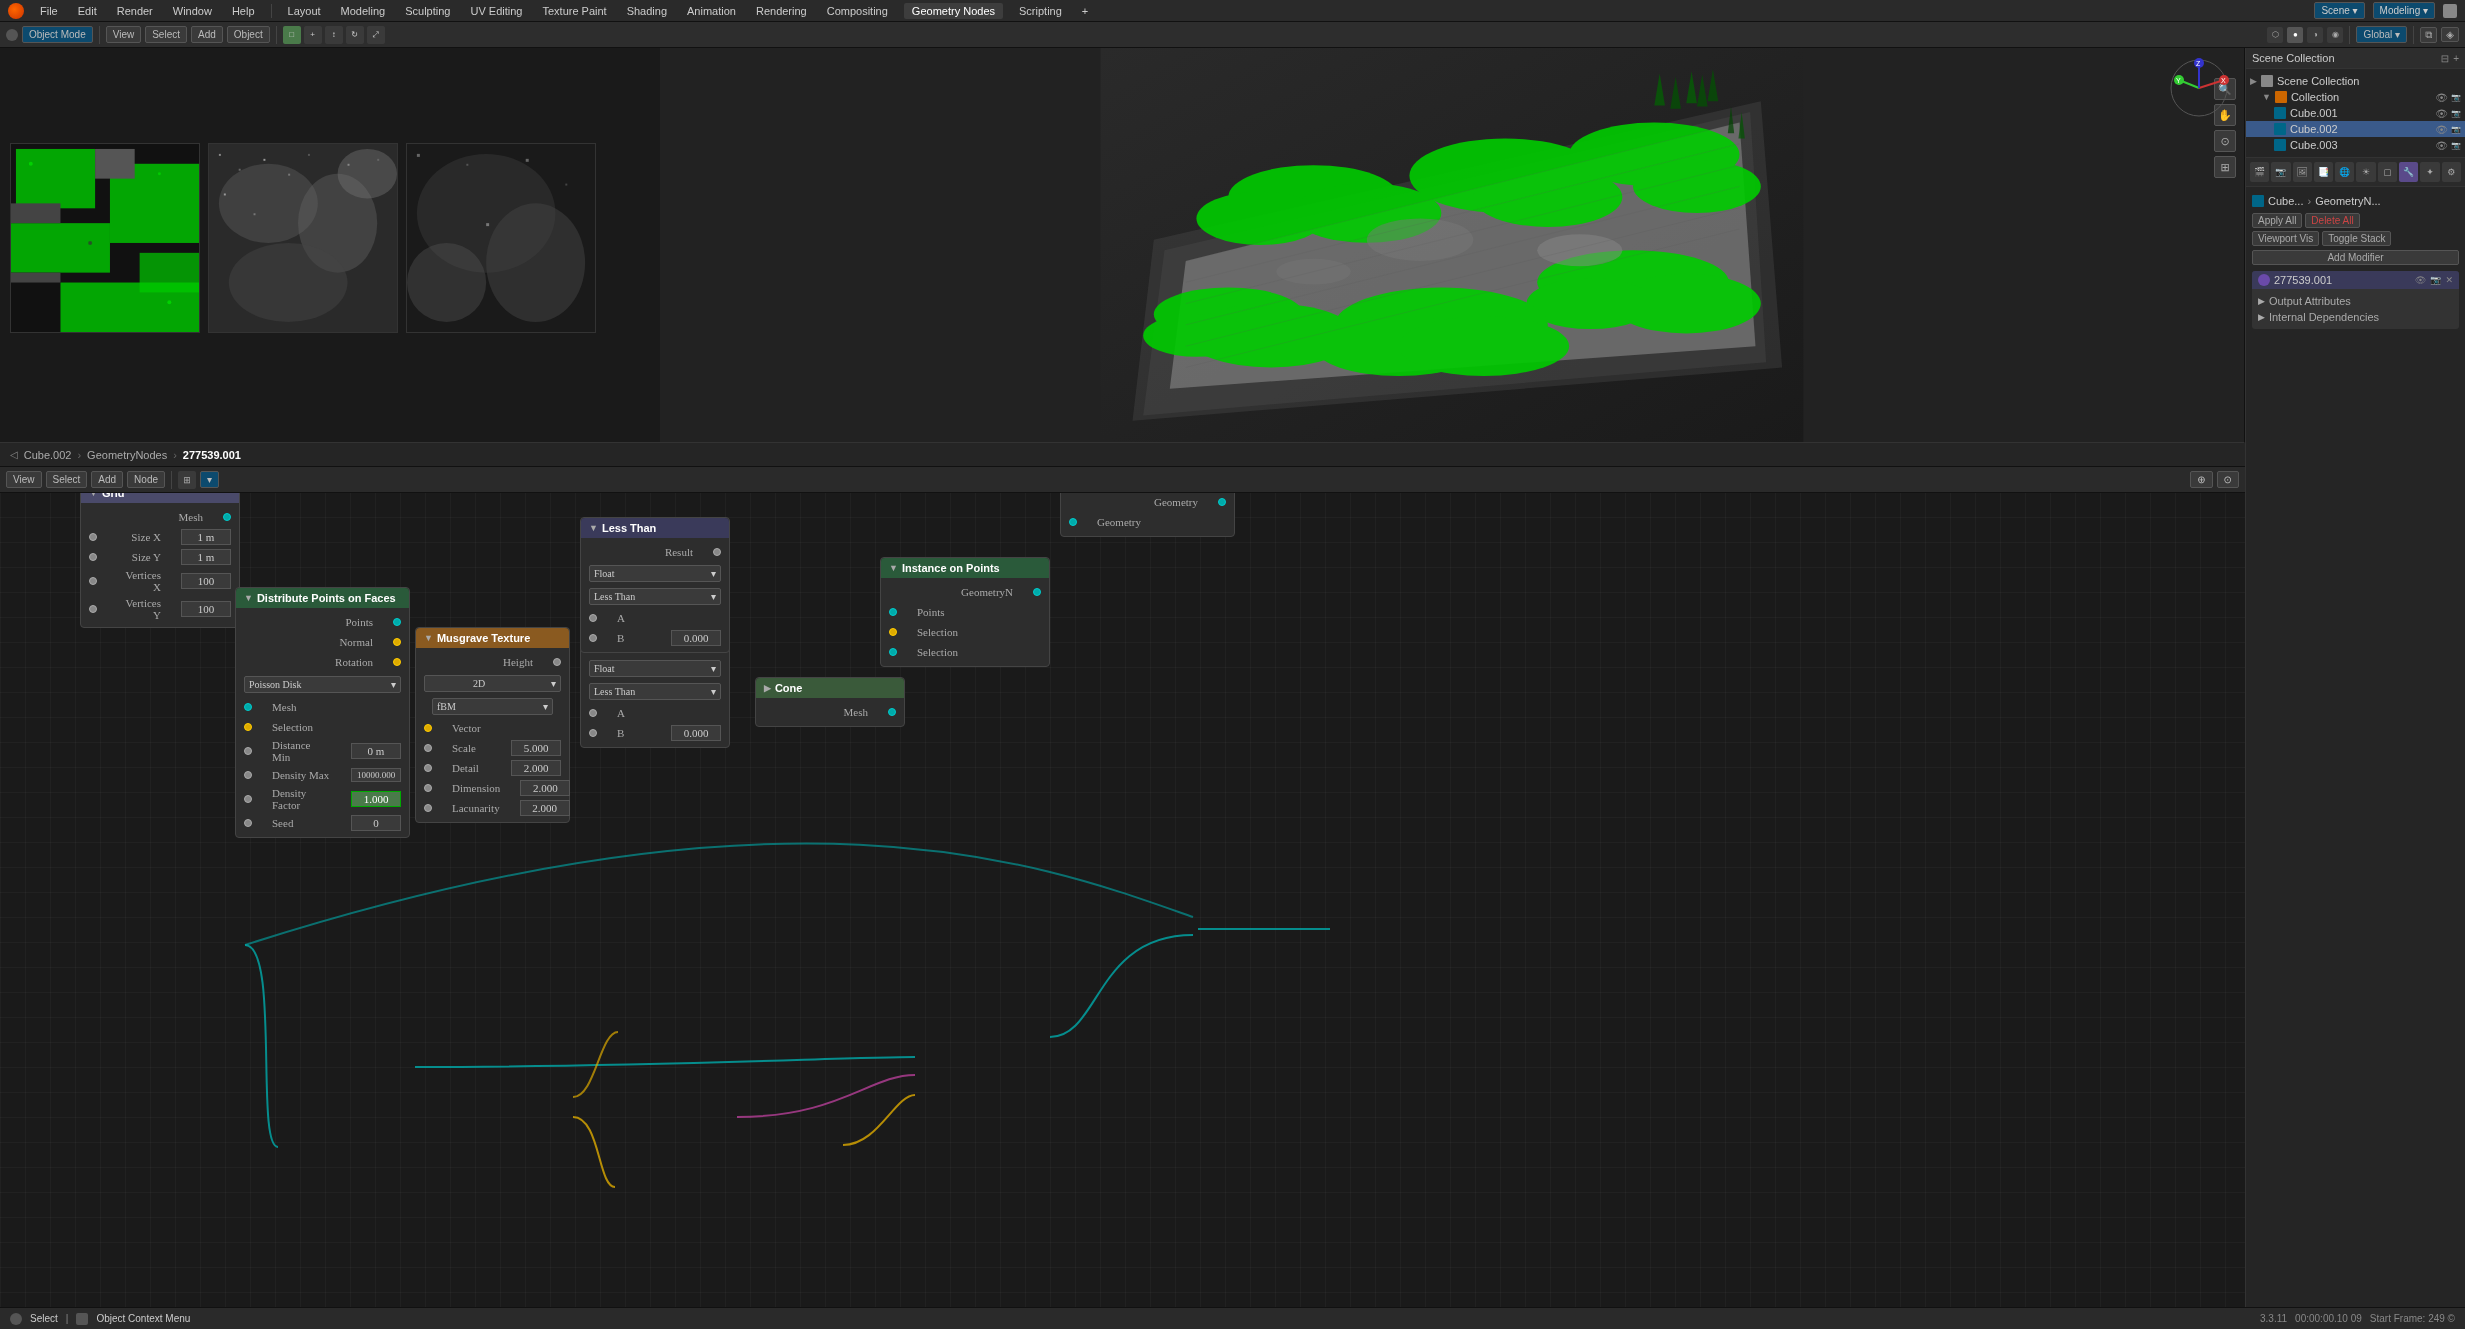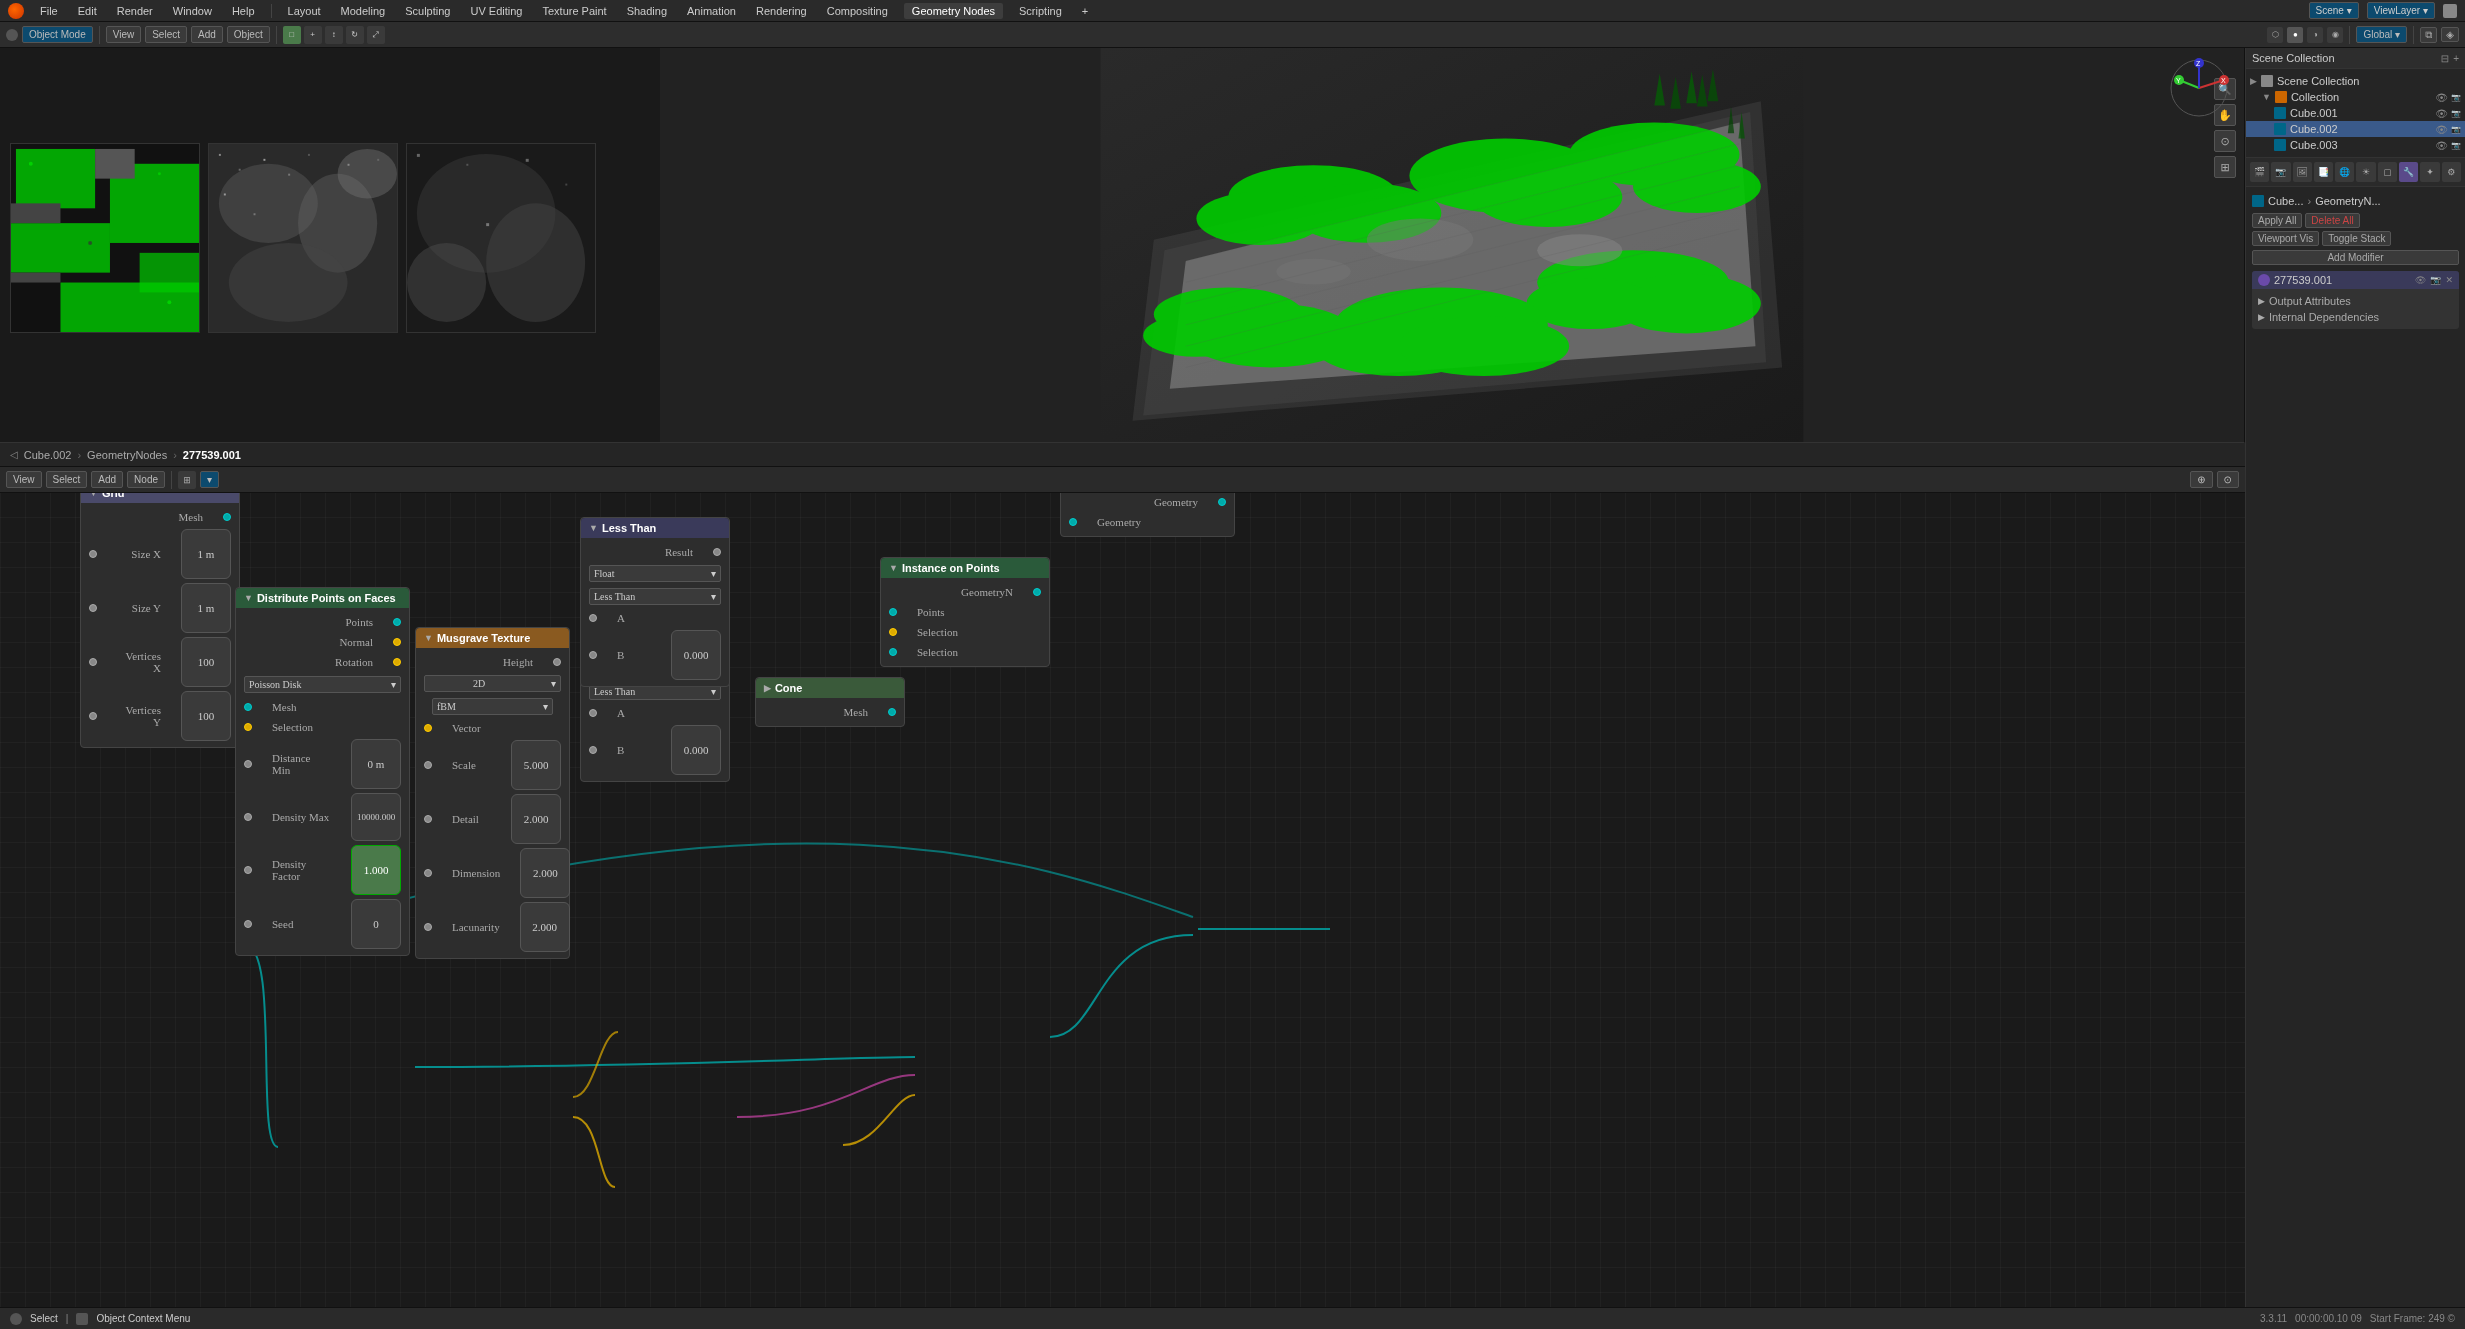--- a/index.html
+++ b/index.html
@@ -209,22 +209,22 @@
       flex: 1;
       text-align: right;
       font-size: 11px;
       color: #aaa;
     }
     .node-value {
       font-size: 11px;
       color: #ccc;
       background: #3a3a3a;
       border: 1px solid #555;
-      border-radius: 6px;
-      padding: 18px 4px;
+      border-radius: 0;
+      padding: 1px 4px;
       min-width: 50px;
       text-align: center;
     }
     .node-socket {
       width: 8px;
       height: 8px;
       border-radius: 50%;
       border: 1px solid #666;
       flex-shrink: 0;
     }
@@ -419,21 +419,21 @@
   <div class="menu-item">Shading</div>
   <div class="menu-item">Animation</div>
   <div class="menu-item">Rendering</div>
   <div class="menu-item">Compositing</div>
   <div class="menu-item geometry-nodes-tab">Geometry Nodes</div>
   <div class="menu-item">Scripting</div>
   <div class="menu-item">+</div>
 
   <div style="margin-left:auto;display:flex;align-items:center;gap:8px;">
     <div class="toolbar-dropdown" style="font-size:10px;color:#ccc;">Scene ▾</div>
-    <div class="toolbar-dropdown" style="font-size:10px;color:#ccc;">ViewLayer ▾</div>
+    <div class="toolbar-dropdown" style="font-size:10px;color:#ccc;">Modeling ▾</div>
     <div style="width:14px;height:14px;background:#888;border-radius:2px;"></div>
   </div>
 </div>
 
 <div class="second-toolbar">
 
   <div style="width:12px;height:12px;background:#555;border-radius:50%;"></div>
   <div class="toolbar-dropdown">Object Mode</div>
   <div class="toolbar-sep"></div>
   <div class="toolbar-btn">View</div>

